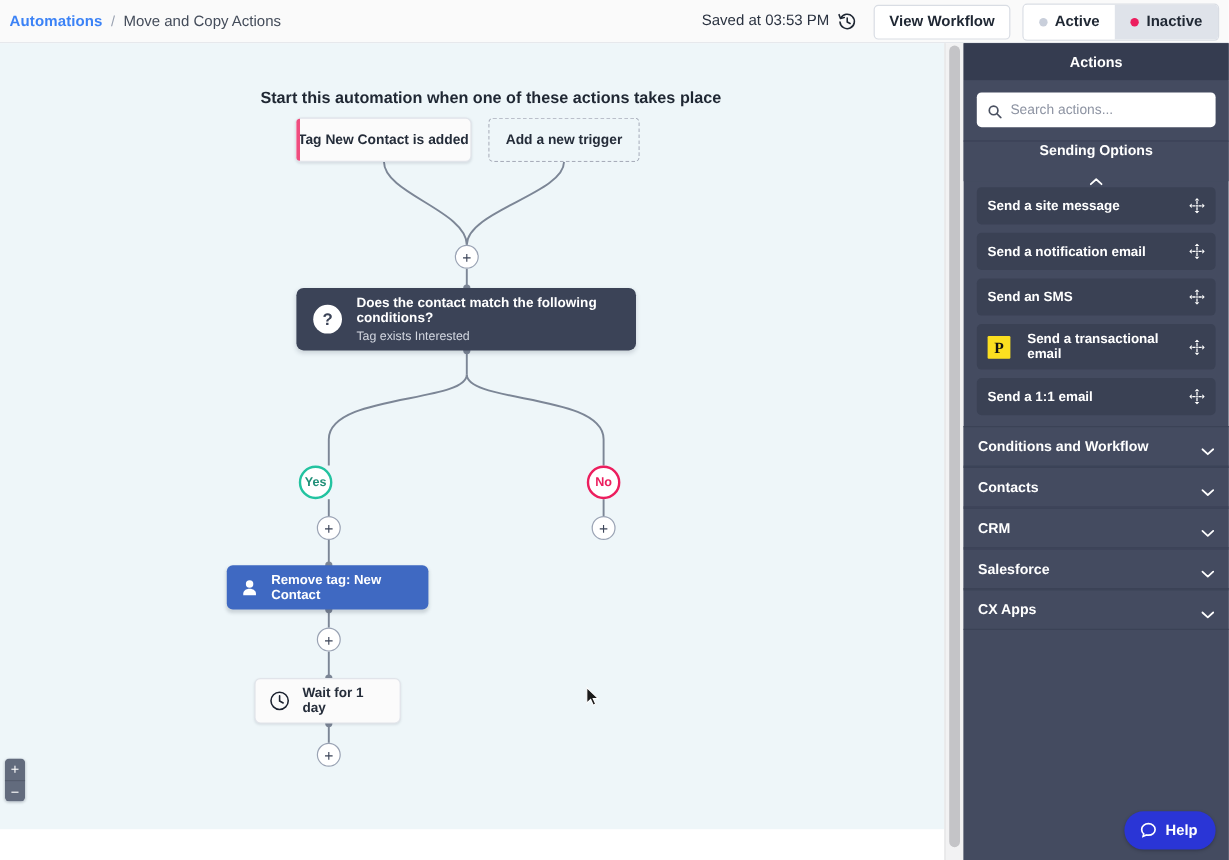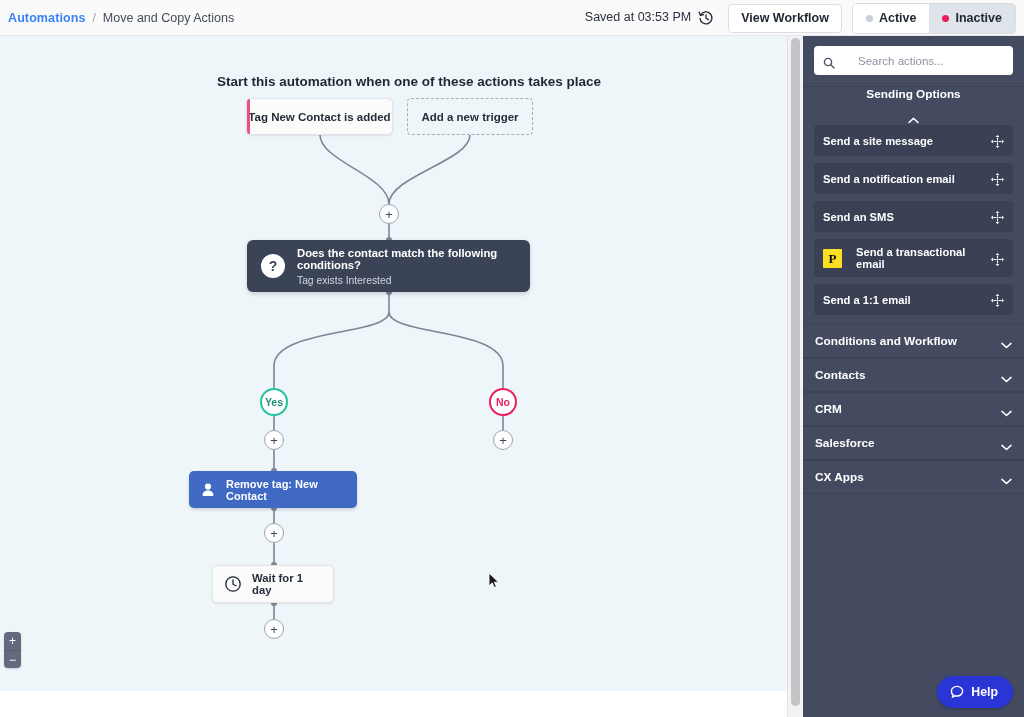--- a/index.html
+++ b/index.html
@@ -104,21 +104,21 @@
   }
   .cond-texts { display: flex; flex-direction: column; gap: 4px; }
   .cond-title { font-size: 11.3px; font-weight: bold; color: #ffffff; }
   .cond-sub { font-size: 10.3px; color: #d3d7e0; }
 
   .branch-pill {
     position: absolute; width: 28px; height: 28px; border-radius: 50%;
     background: #ffffff; display: flex; align-items: center; justify-content: center;
     font-size: 10.5px; font-weight: bold; cursor: pointer;
   }
-  .branch-yes { left: 260px; top: 352px; border: 2px solid #23c3a0; color: #1f8f77; }
+  .branch-yes { left: 249px; top: 352px; border: 2px solid #23c3a0; color: #1f8f77; }
   .branch-no  { left: 489px; top: 352px; border: 2px solid #ec1e5e; color: #ec1e5e; }
 
   .action-node-blue {
     left: 189px; top: 435px; width: 168px; height: 37px;
     background: #3f69c2; border-radius: 5px;
     box-shadow: 0 2px 3px rgba(30,40,60,.17);
     padding: 0 10px; gap: 9px; cursor: pointer;
   }
   .person-icon { width: 18px; height: 18px; flex: 0 0 auto; }
   .action-node-blue .label { font-size: 11px; font-weight: bold; color: #ffffff; }
@@ -175,21 +175,21 @@
     background: #444b60; display: flex; flex-direction: column;
   }
   .panel-header {
     height: 31px; background: #353c50;
     display: flex; align-items: center; justify-content: center;
     font-size: 12px; font-weight: bold; color: #ffffff;
   }
   .panel-search-wrap { padding: 10px 11px 11px 11px; background: #444b60; }
   .search-box {
     height: 29px; background: #ffffff; border-radius: 4px;
-    display: flex; align-items: center; gap: 23px; padding: 0 9px;
+    display: flex; align-items: center; gap: 7px; padding: 0 9px;
   }
   .search-icon { width: 12px; height: 12px; flex: 0 0 auto; }
   .search-input {
     border: none; outline: none; flex: 1; height: 100%;
     font-family: "Liberation Sans", sans-serif; font-size: 11.5px; color: #3b4357;
     background: transparent;
   }
   .search-input::placeholder { color: #8d93a2; }
 
   .section-header {
@@ -390,20 +390,23 @@
       </svg>
     </span>
   </div>
 
   <div class="scroll-strip">
     <div class="scroll-thumb"></div>
   </div>
 
   <div class="panel">
 
+    <div class="panel-header">
+      <span>Actions</span>
+    </div>
 
     <div class="panel-search-wrap">
       <div class="search-box">
         <span class="search-icon">
           <svg viewBox="0 0 12 12" width="12" height="12" fill="none" stroke="#4a5161" stroke-width="1.4" stroke-linecap="round">
             <circle cx="5" cy="5" r="3.6"></circle>
             <line x1="7.8" y1="7.8" x2="11" y2="11"></line>
           </svg>
         </span>
         <input class="search-input" type="text" placeholder="Search actions..." style="">

